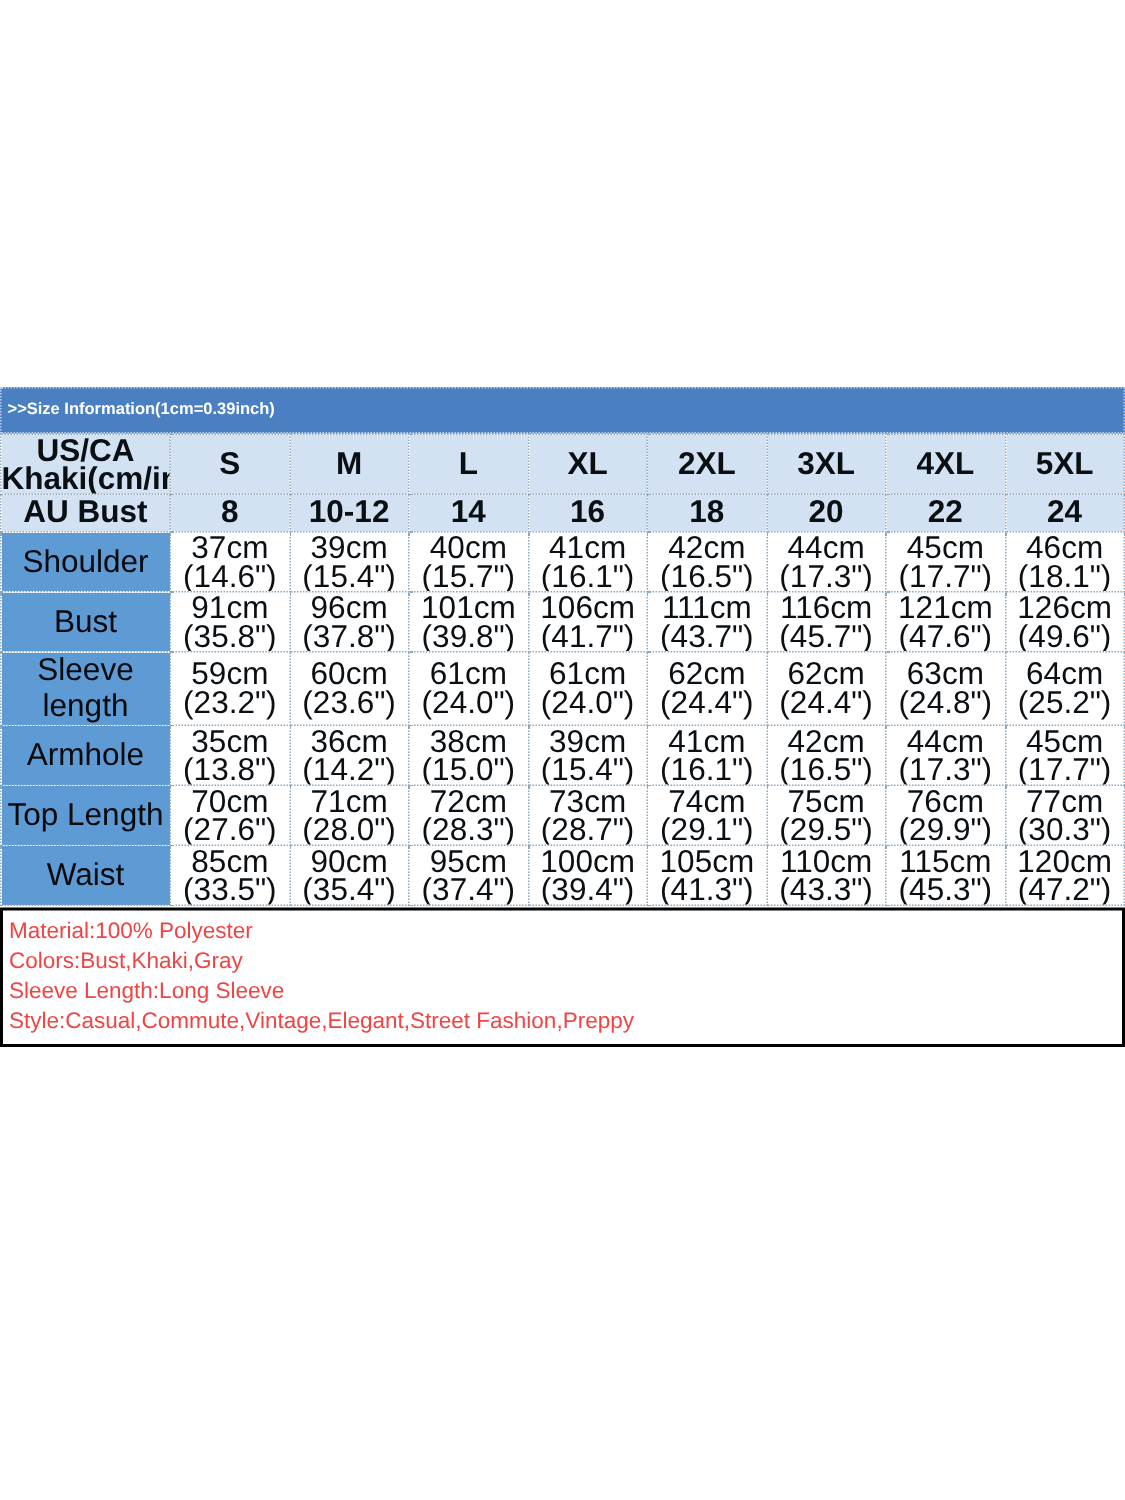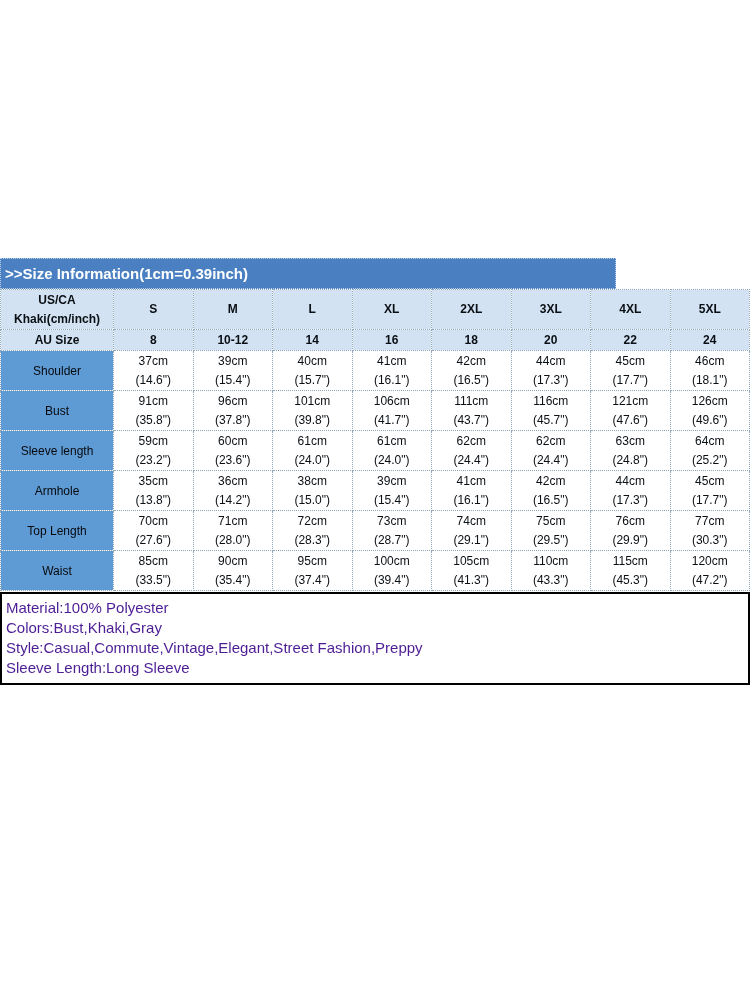--- a/index.html
+++ b/index.html
@@ -7,36 +7,36 @@
     width:750px;height:1000px;background:#ffffff;overflow:hidden;
     font-family:"Liberation Sans","DejaVu Sans",sans-serif;
     -webkit-font-smoothing:antialiased;
   }
   .page{width:750px;height:1000px;position:relative;}
 
   
   .banner{
     margin-top:258px;
     box-sizing:border-box;
-    width:616px;
+    width:750px;
     background:#4a80c1;
     border:1px dotted #b9cfe9;
     color:#ffffff;
     font-weight:bold;
-    font-size:15px;
+    font-size:11px;
     line-height:21px;
     padding:4px 0 4px 4px;
   }
 
   
   table.size-chart{
     width:750px;
     border-collapse:collapse;
     table-layout:fixed;
-    font-size:12px;
+    font-size:21px;
     color:#0a0f14;
   }
   table.size-chart th, table.size-chart td{
     border:1px dotted #8da6bc;
     padding:0;
     text-align:center;
     vertical-align:middle;
     overflow:hidden;
   }
   col.c-label{width:113px;}
@@ -57,21 +57,21 @@
 
   
   .info-box{
     box-sizing:border-box;
     width:750px;
     margin-top:1px;
     border:2px solid #000000;
     background:#ffffff;
     font-size:15px;
     padding:4px 0 5px 4px;
-    color:#4c1d95;
+    color:#ef4444;
   }
   .info-line{line-height:20px;}
 </style>
 </head>
 <body>
 
 <div class="page">
 
   <div class="banner">
     <div>&gt;&gt;Size Information(1cm=0.39inch)</div>
@@ -98,21 +98,21 @@
       <th class="hd">S</th>
           <th class="hd">M</th>
           <th class="hd">L</th>
           <th class="hd">XL</th>
           <th class="hd">2XL</th>
           <th class="hd">3XL</th>
           <th class="hd">4XL</th>
           <th class="hd">5XL</th>
         </tr>
       <tr class="r-au">
-        <th class="hd">AU Size</th>
+        <th class="hd">AU Bust</th>
       <td class="hd num">8</td>
           <td class="hd num">10-12</td>
           <td class="hd num">14</td>
           <td class="hd num">16</td>
           <td class="hd num">18</td>
           <td class="hd num">20</td>
           <td class="hd num">22</td>
           <td class="hd num">24</td>
         </tr>
     </thead>
@@ -326,17 +326,17 @@
             <div>120cm</div>
             <div>(47.2")</div>
           </td>
         </tr>
       </tbody>
   </table>
 
   <div class="info-box">
       <div class="info-line">Material:100% Polyester</div>
       <div class="info-line">Colors:Bust,Khaki,Gray</div>
+      <div class="info-line">Sleeve Length:Long Sleeve</div>
       <div class="info-line">Style:Casual,Commute,Vintage,Elegant,Street Fashion,Preppy</div>
-      <div class="info-line">Sleeve Length:Long Sleeve</div>
     </div>
 
 </div>
 
 </body></html>

